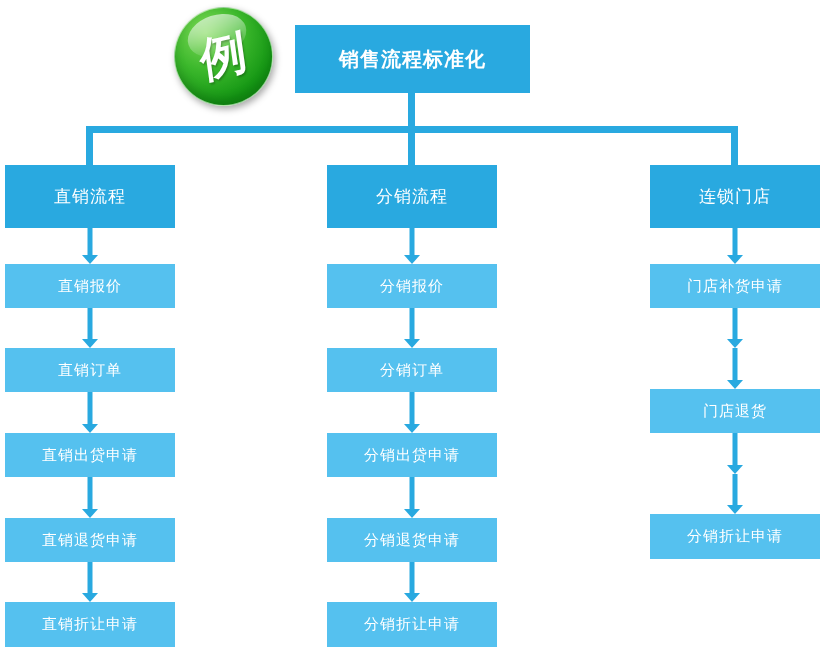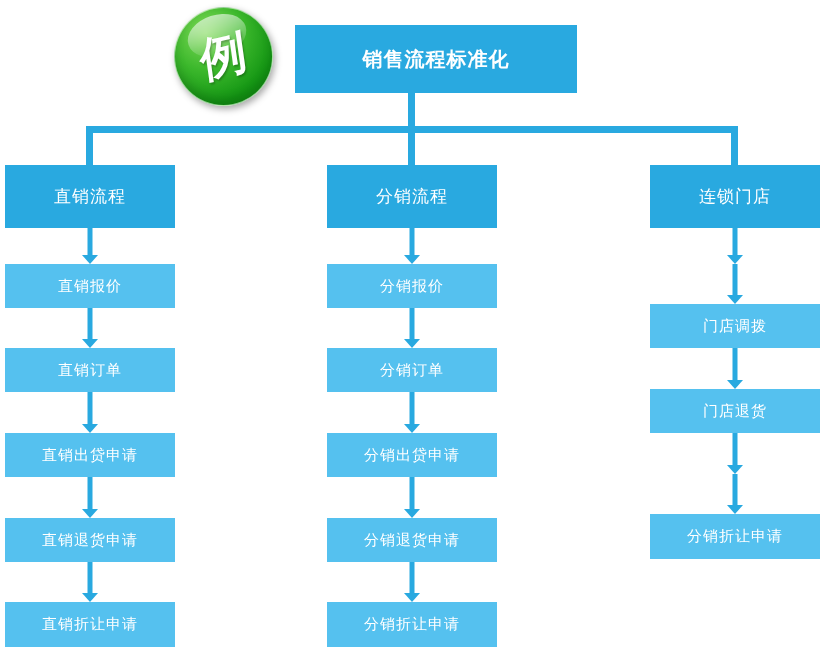--- a/index.html
+++ b/index.html
@@ -21,21 +21,21 @@
     transform:rotate(-18deg);
   }
   .badge-char{
     position:relative;color:#ffffff;font-size:47px;font-weight:bold;
     transform:rotate(-14deg) skewX(-6deg);
     text-shadow:1px 2px 2px rgba(0,0,0,0.25);
     font-family:"DejaVu Serif","Liberation Serif",serif;
   }
   
   .root-box{
-    position:absolute;left:295px;top:25px;width:282px;height:68px;background:#29a9e0;
+    position:absolute;left:295px;top:25px;width:235px;height:68px;background:#29a9e0;
     color:#fff;font-size:20px;font-weight:bold;letter-spacing:1px;
     display:flex;align-items:center;justify-content:center;
   }
   
   .conn{position:absolute;background:#29a9e0;}
   .conn-root-stem{left:408px;top:93px;width:7px;height:34px;}
   .conn-hbar{left:86px;top:126px;width:652px;height:7px;}
   .conn-drop-1{left:86px;top:126px;width:7px;height:39px;}
   .conn-drop-2{left:408px;top:126px;width:7px;height:39px;}
   .conn-drop-3{left:731px;top:126px;width:7px;height:39px;}
@@ -142,25 +142,25 @@
       </div>
     <div class="node last">分销折让申请</div>
   </div>
 
   <div class="col col-3">
     <div class="hdr">连锁门店</div>
     <div class="arrow a36">
         <div class="stem"></div>
         <div class="head"></div>
       </div>
+    <div class="node">门店补货申请</div>
     <div class="arrow a40">
         <div class="stem"></div>
         <div class="head"></div>
       </div>
-    <div class="node">门店调拨</div>
     <div class="arrow a41">
         <div class="stem"></div>
         <div class="head"></div>
       </div>
     <div class="node">门店退货</div>
     <div class="arrow a41">
         <div class="stem"></div>
         <div class="head"></div>
       </div>
     <div class="arrow a40">

